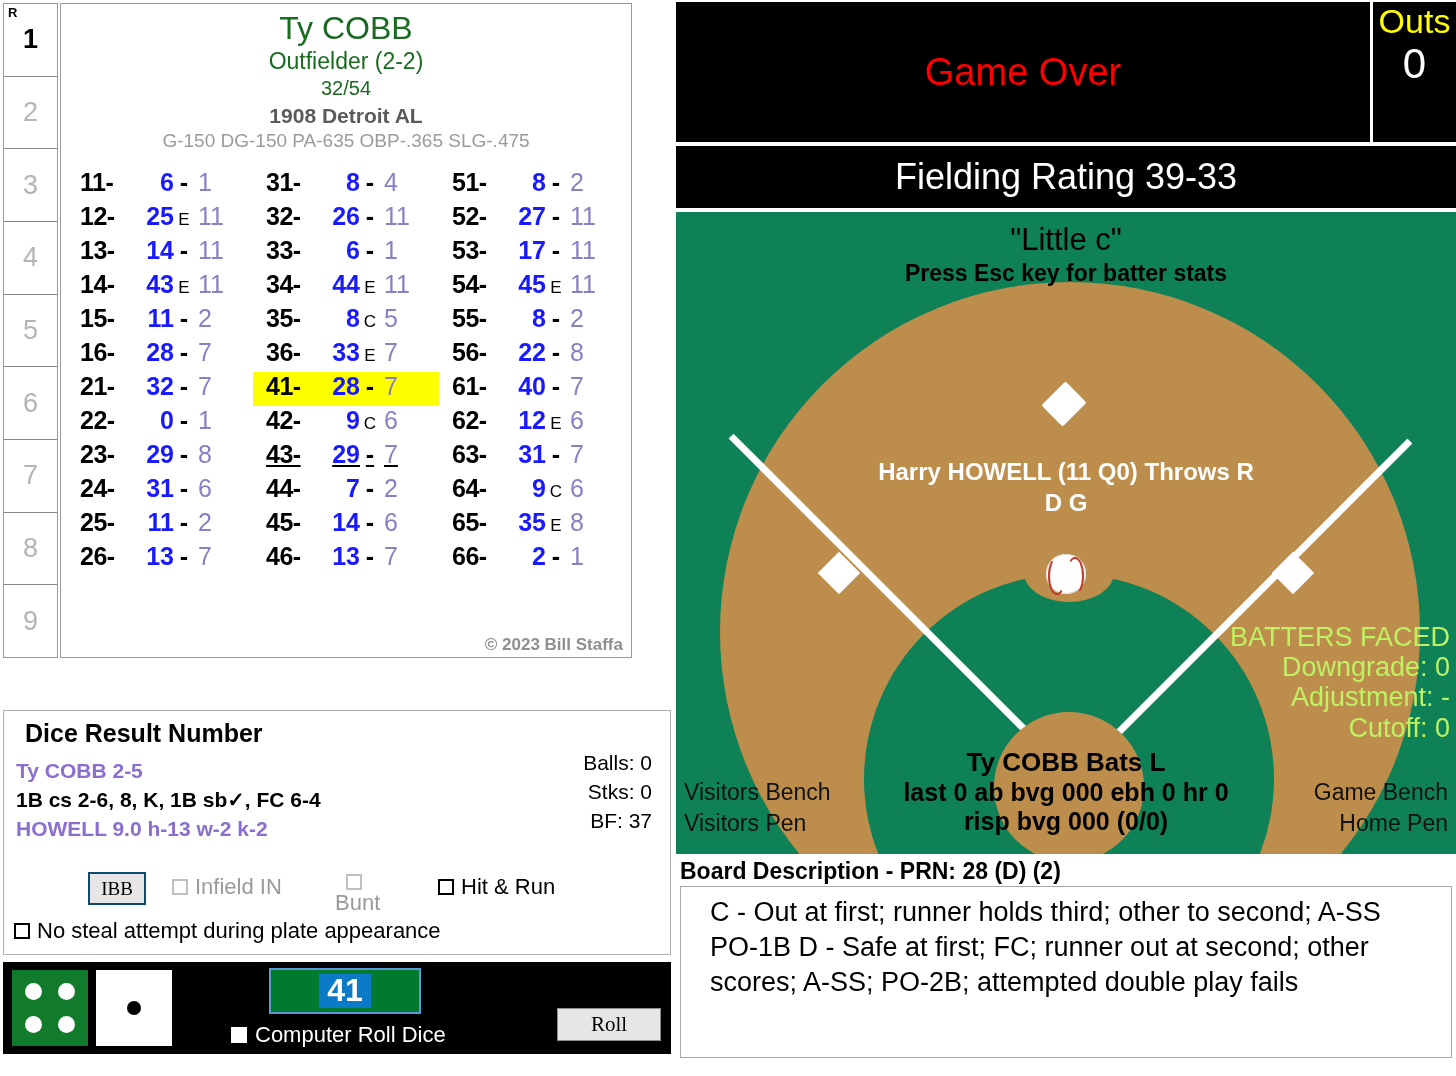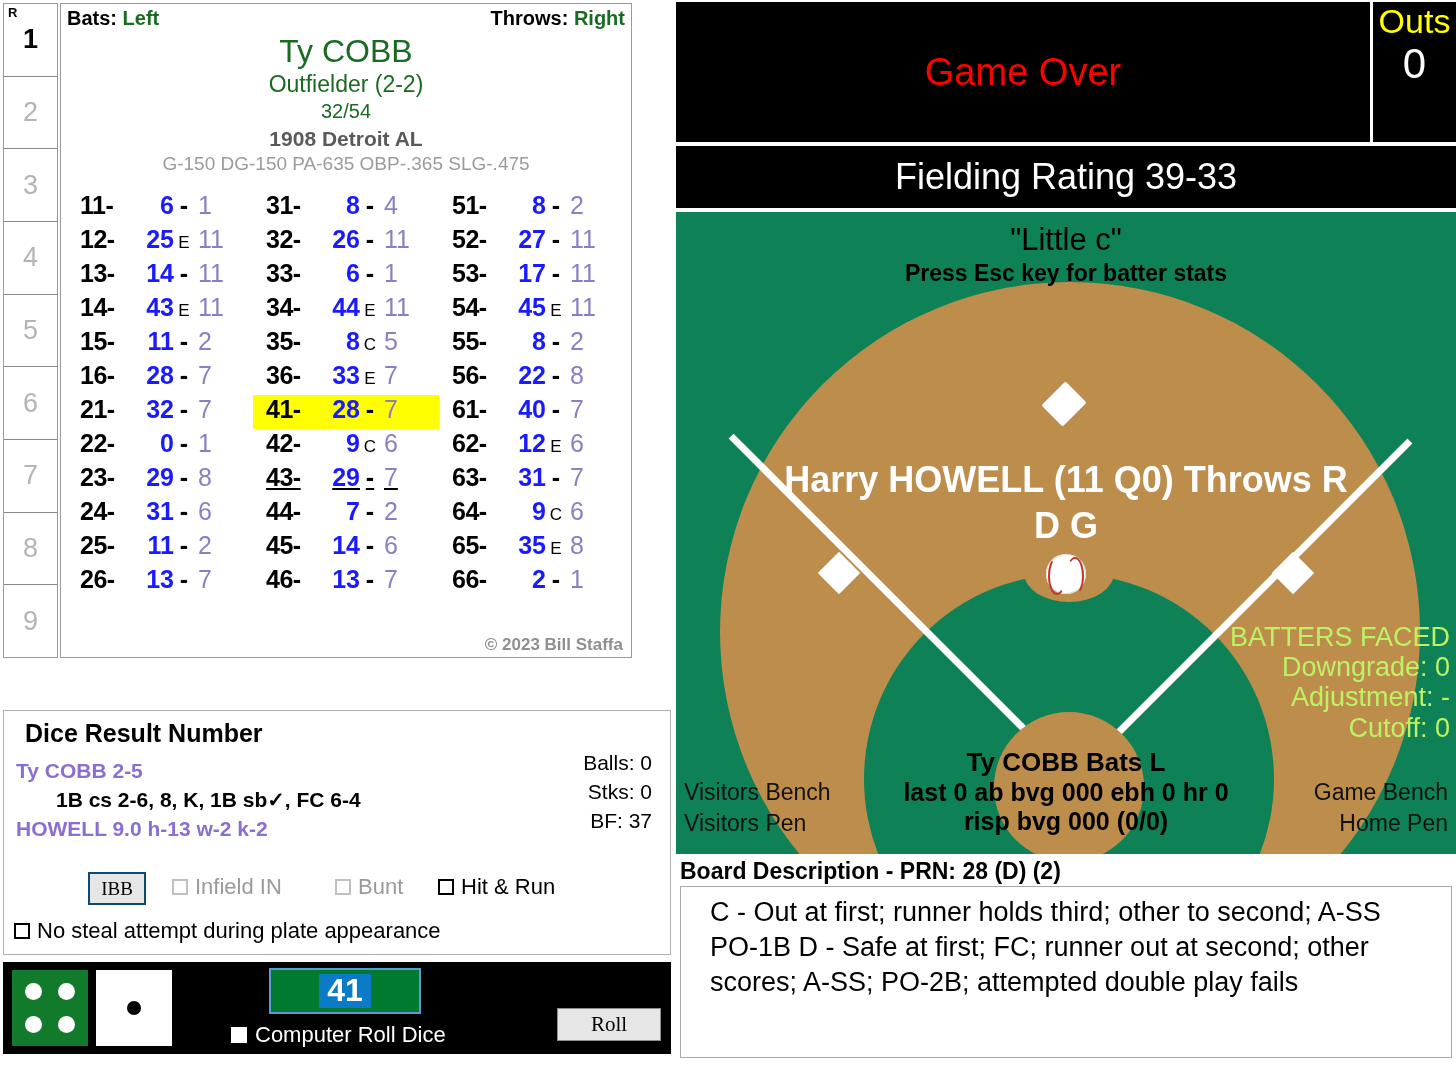--- a/index.html
+++ b/index.html
@@ -67,36 +67,36 @@
   #copyright { position: absolute; right: 8px; bottom: 2px; font-size: 17px; color: #8f8f8f; font-weight: bold; }
 
   
   #drn-panel {
     position: absolute; left: 3px; top: 710px; width: 668px; height: 245px;
     border: 1px solid #b0b0b0; background: #fff;
   }
   #drn-title { position: absolute; left: 17px; top: 8px; font-size: 25px; font-weight: bold; color: #000; background:#fff; padding: 0 4px;}
   .drn-line { position: absolute; left: 12px; font-size: 21px; font-weight: bold; white-space: nowrap; }
   #drn-l1 { top: 48px; color: #8a6fd0; }
-  #drn-l2 { top: 77px; color: #000; margin-left: 40px; }
+  #drn-l2 { top: 77px; color: #000; }
   #drn-l3 { top: 106px; color: #8a6fd0; }
   #drn-counts { position: absolute; right: 18px; top: 38px; text-align: right; font-size: 21px; color: #000; line-height: 1.38; }
 
   #ibb-btn {
     position: absolute; left: 88px; top: 872px; width: 58px; height: 33px;
     border: 2px solid #0c4a6e; background: #e6e6e6; color: #000;
     font-size: 19px; display:flex; align-items:center; justify-content:center;
     font-family: "Liberation Serif", serif;
   }
   .cb-row { position: absolute; display: flex; align-items: center; font-size: 22px; }
   .cb-box { display:inline-block; width: 16px; height: 16px; border: 2px solid #000; margin-right: 7px; background: #fff; }
   .cb-row.dim .cb-box { border-color: #c0c0c0; }
   .cb-row.dim { color: #9a9a9a; }
   #cb-infield { left: 172px; top: 874px; }
-  #cb-bunt    { left: 335px; top: 874px; }
+  #cb-bunt    { left: 335px; top: 874px; flex-direction: column; }
   #cb-hitrun  { left: 438px; top: 874px; }
   #cb-nosteal { left: 14px;  top: 918px; }
 
   
   #dice-bar {
     position: absolute; left: 3px; top: 962px; width: 668px; height: 92px;
     background: #000000;
   }
   .die { position: absolute; top: 8px; width: 76px; height: 76px; }
   #die-green { left: 9px; background: #117a2b; }
@@ -180,21 +180,21 @@
   }
   #base-2 { left: 373px; top: 175px; width: 30px; height: 34px; border-radius: 2px; }
   #base-1 { left: 602px; top: 346px; }
   #base-3 { left: 148px; top: 346px; }
 
   #f-little-c { position: absolute; left: 0; top: 10px; width: 780px; text-align: center;
                 color: #000; font-size: 31px; }
   #f-esc { position: absolute; left: 0; top: 48px; width: 780px; text-align: center;
            color: #000; font-size: 23px; font-weight: bold; }
   #f-pitcher { position: absolute; left: 0; top: 245px; width: 780px; text-align: center;
-               color: #ffffff; font-size: 36px; font-weight: bold; line-height: 1.28; }
+               color: #ffffff; font-size: 24px; font-weight: bold; line-height: 1.28; }
   #f-bf {
     position: absolute; right: 6px; top: 410px; text-align: right;
     color: #bef264; font-size: 27px; line-height: 1.12;
   }
   #f-batter { position: absolute; left: 0; top: 535px; width: 780px; text-align: center;
               color: #000; font-size: 26px; font-weight: bold; line-height: 1.18; }
   #f-batter .sub { font-size: 25px; font-weight: bold; }
   #f-vis { position: absolute; left: 8px; top: 565px; color: #111; font-size: 23px; line-height: 1.35; }
   #f-home{ position: absolute; right: 8px; top: 565px; color: #111; font-size: 23px; line-height: 1.35; text-align: right; }
 
@@ -220,30 +220,20 @@
       <div class="order-cell">3</div>
       <div class="order-cell">4</div>
       <div class="order-cell">5</div>
       <div class="order-cell">6</div>
       <div class="order-cell">7</div>
       <div class="order-cell">8</div>
       <div class="order-cell">9</div>
     </div>
 
     <div id="player-card">
-      <div id="card-top">
-        <div>
-          <span>Bats:</span>
-          <span class="val">Left</span>
-        </div>
-        <div>
-          <span>Throws:</span>
-          <span class="val">Right</span>
-        </div>
-      </div>
       <div id="p-name">Ty COBB</div>
       <div id="p-pos">Outfielder (2-2)</div>
       <div id="p-frac">32/54</div>
       <div id="p-team">1908 Detroit AL</div>
       <div id="p-stats">G-150 DG-150 PA-635 OBP-.365 SLG-.475</div>
 
       <div id="dice-grid">
           <div class="dg-row" style="grid-area: 1 / 1;">
             <span class="dg-code">11-</span>
             <span class="dg-num">6</span>

